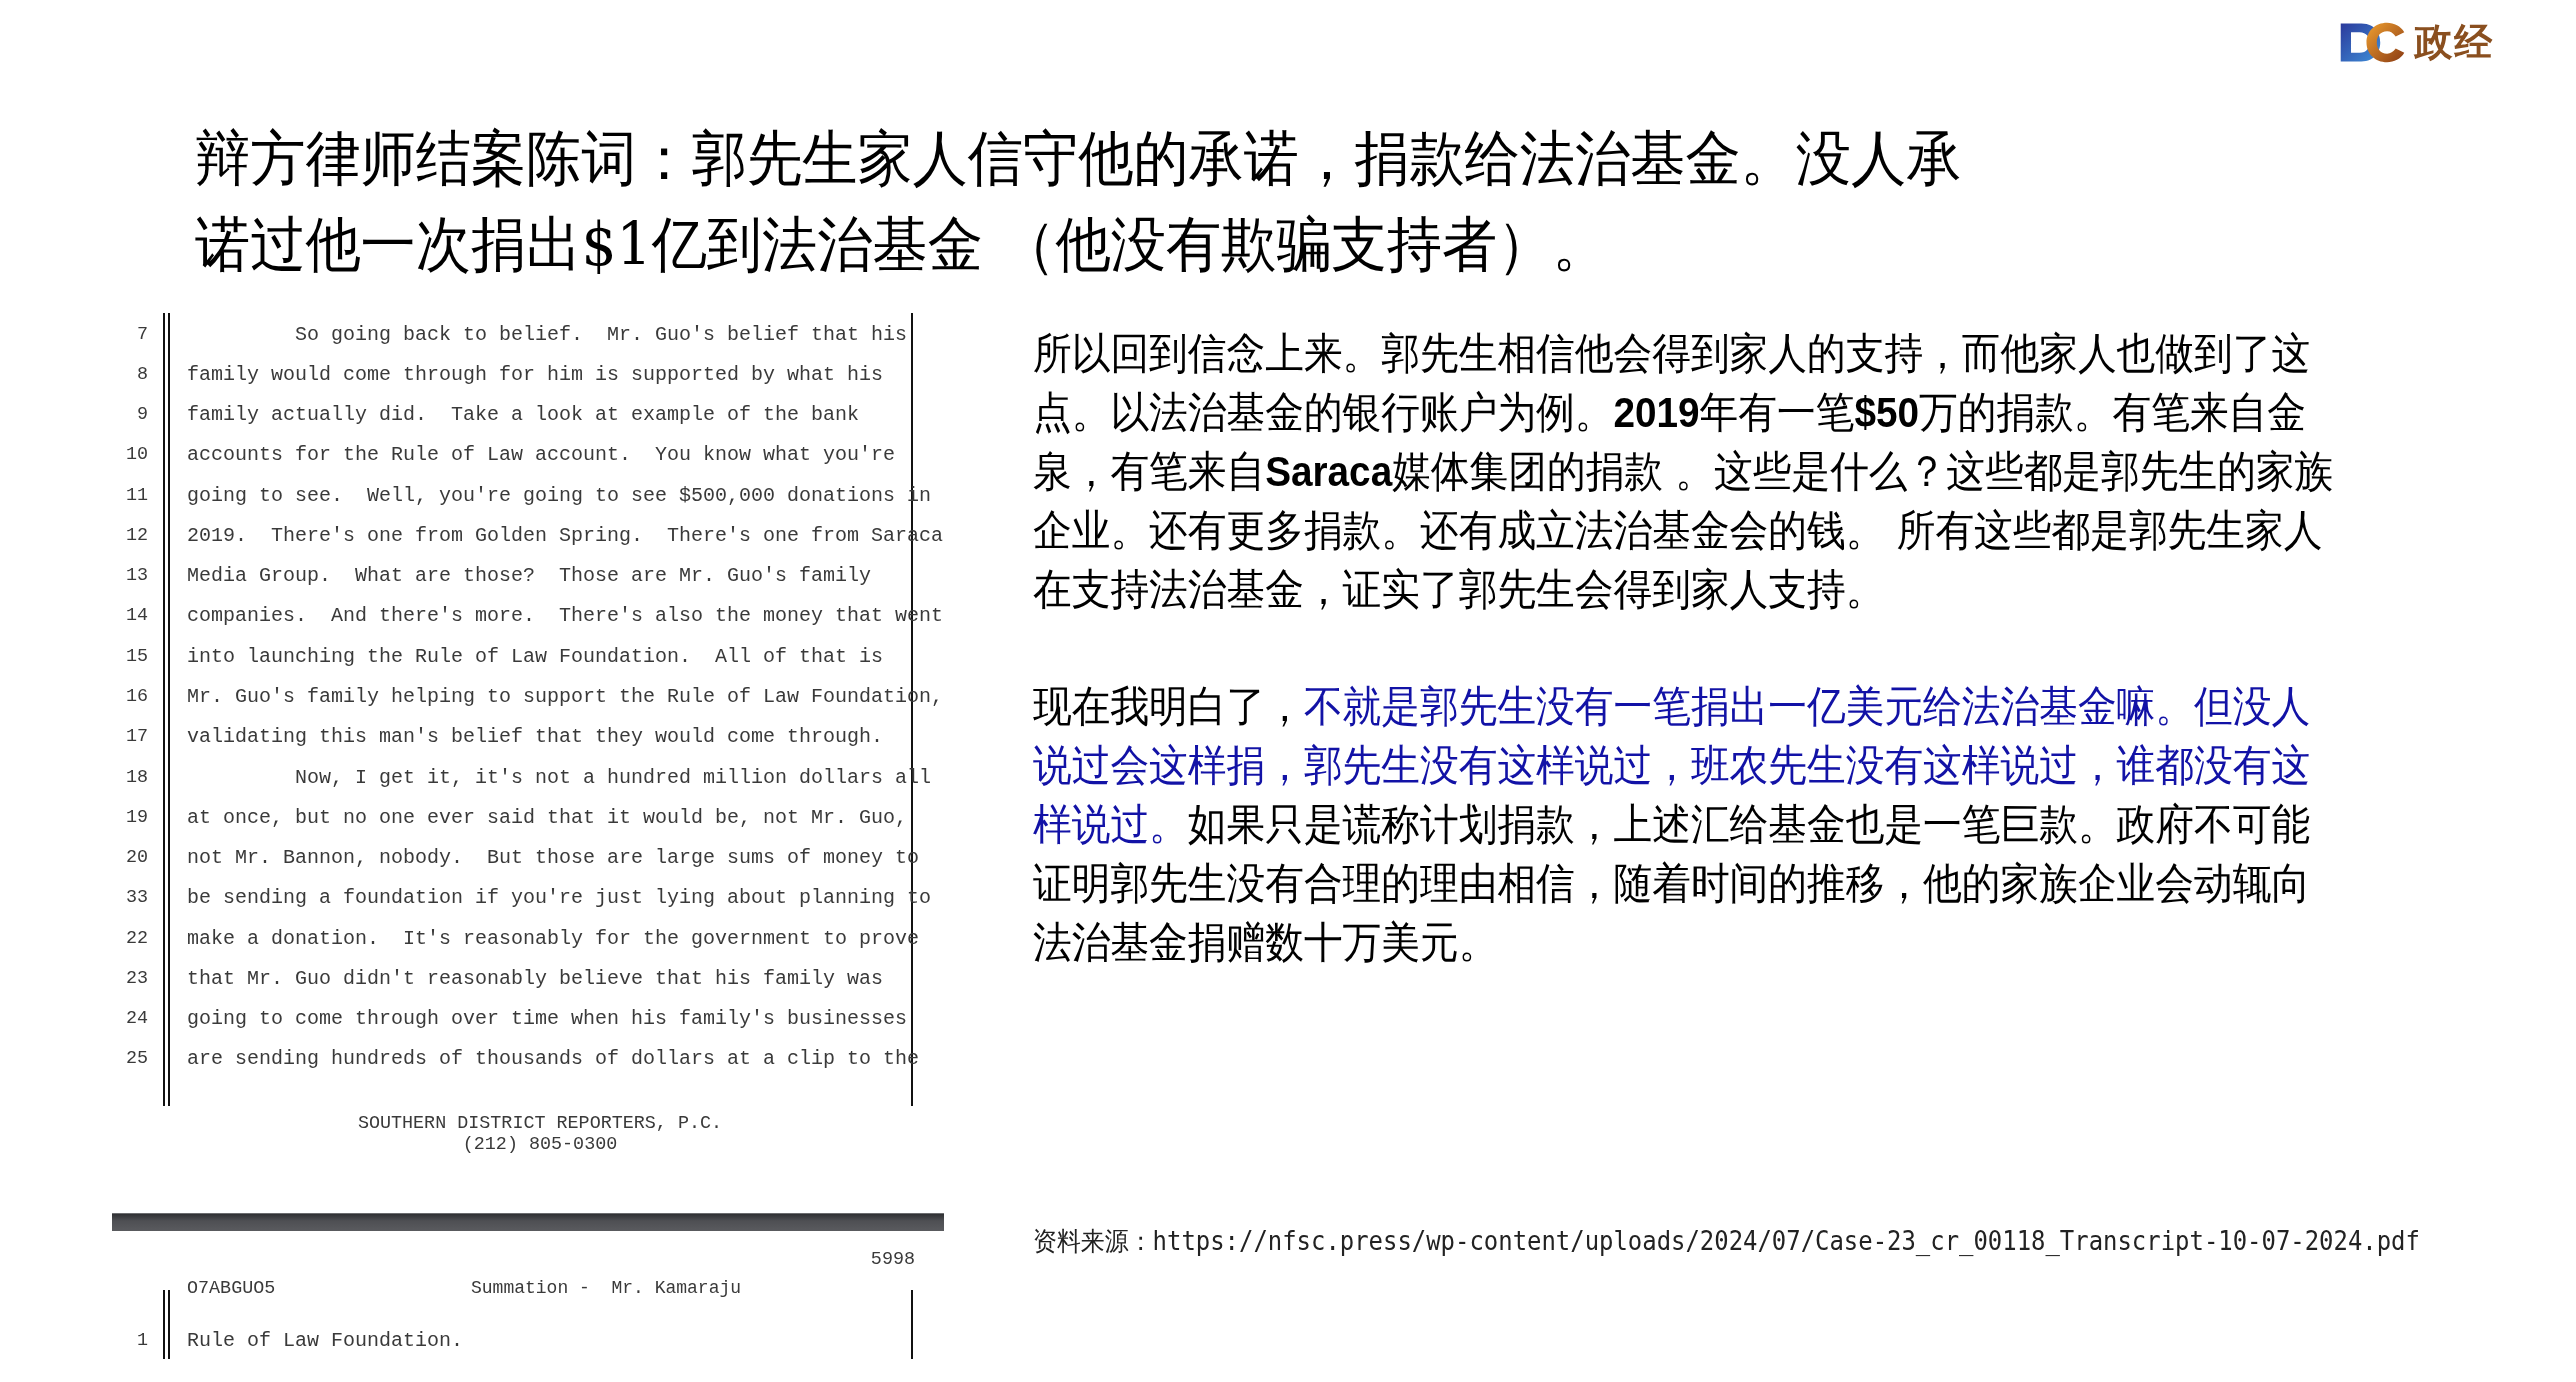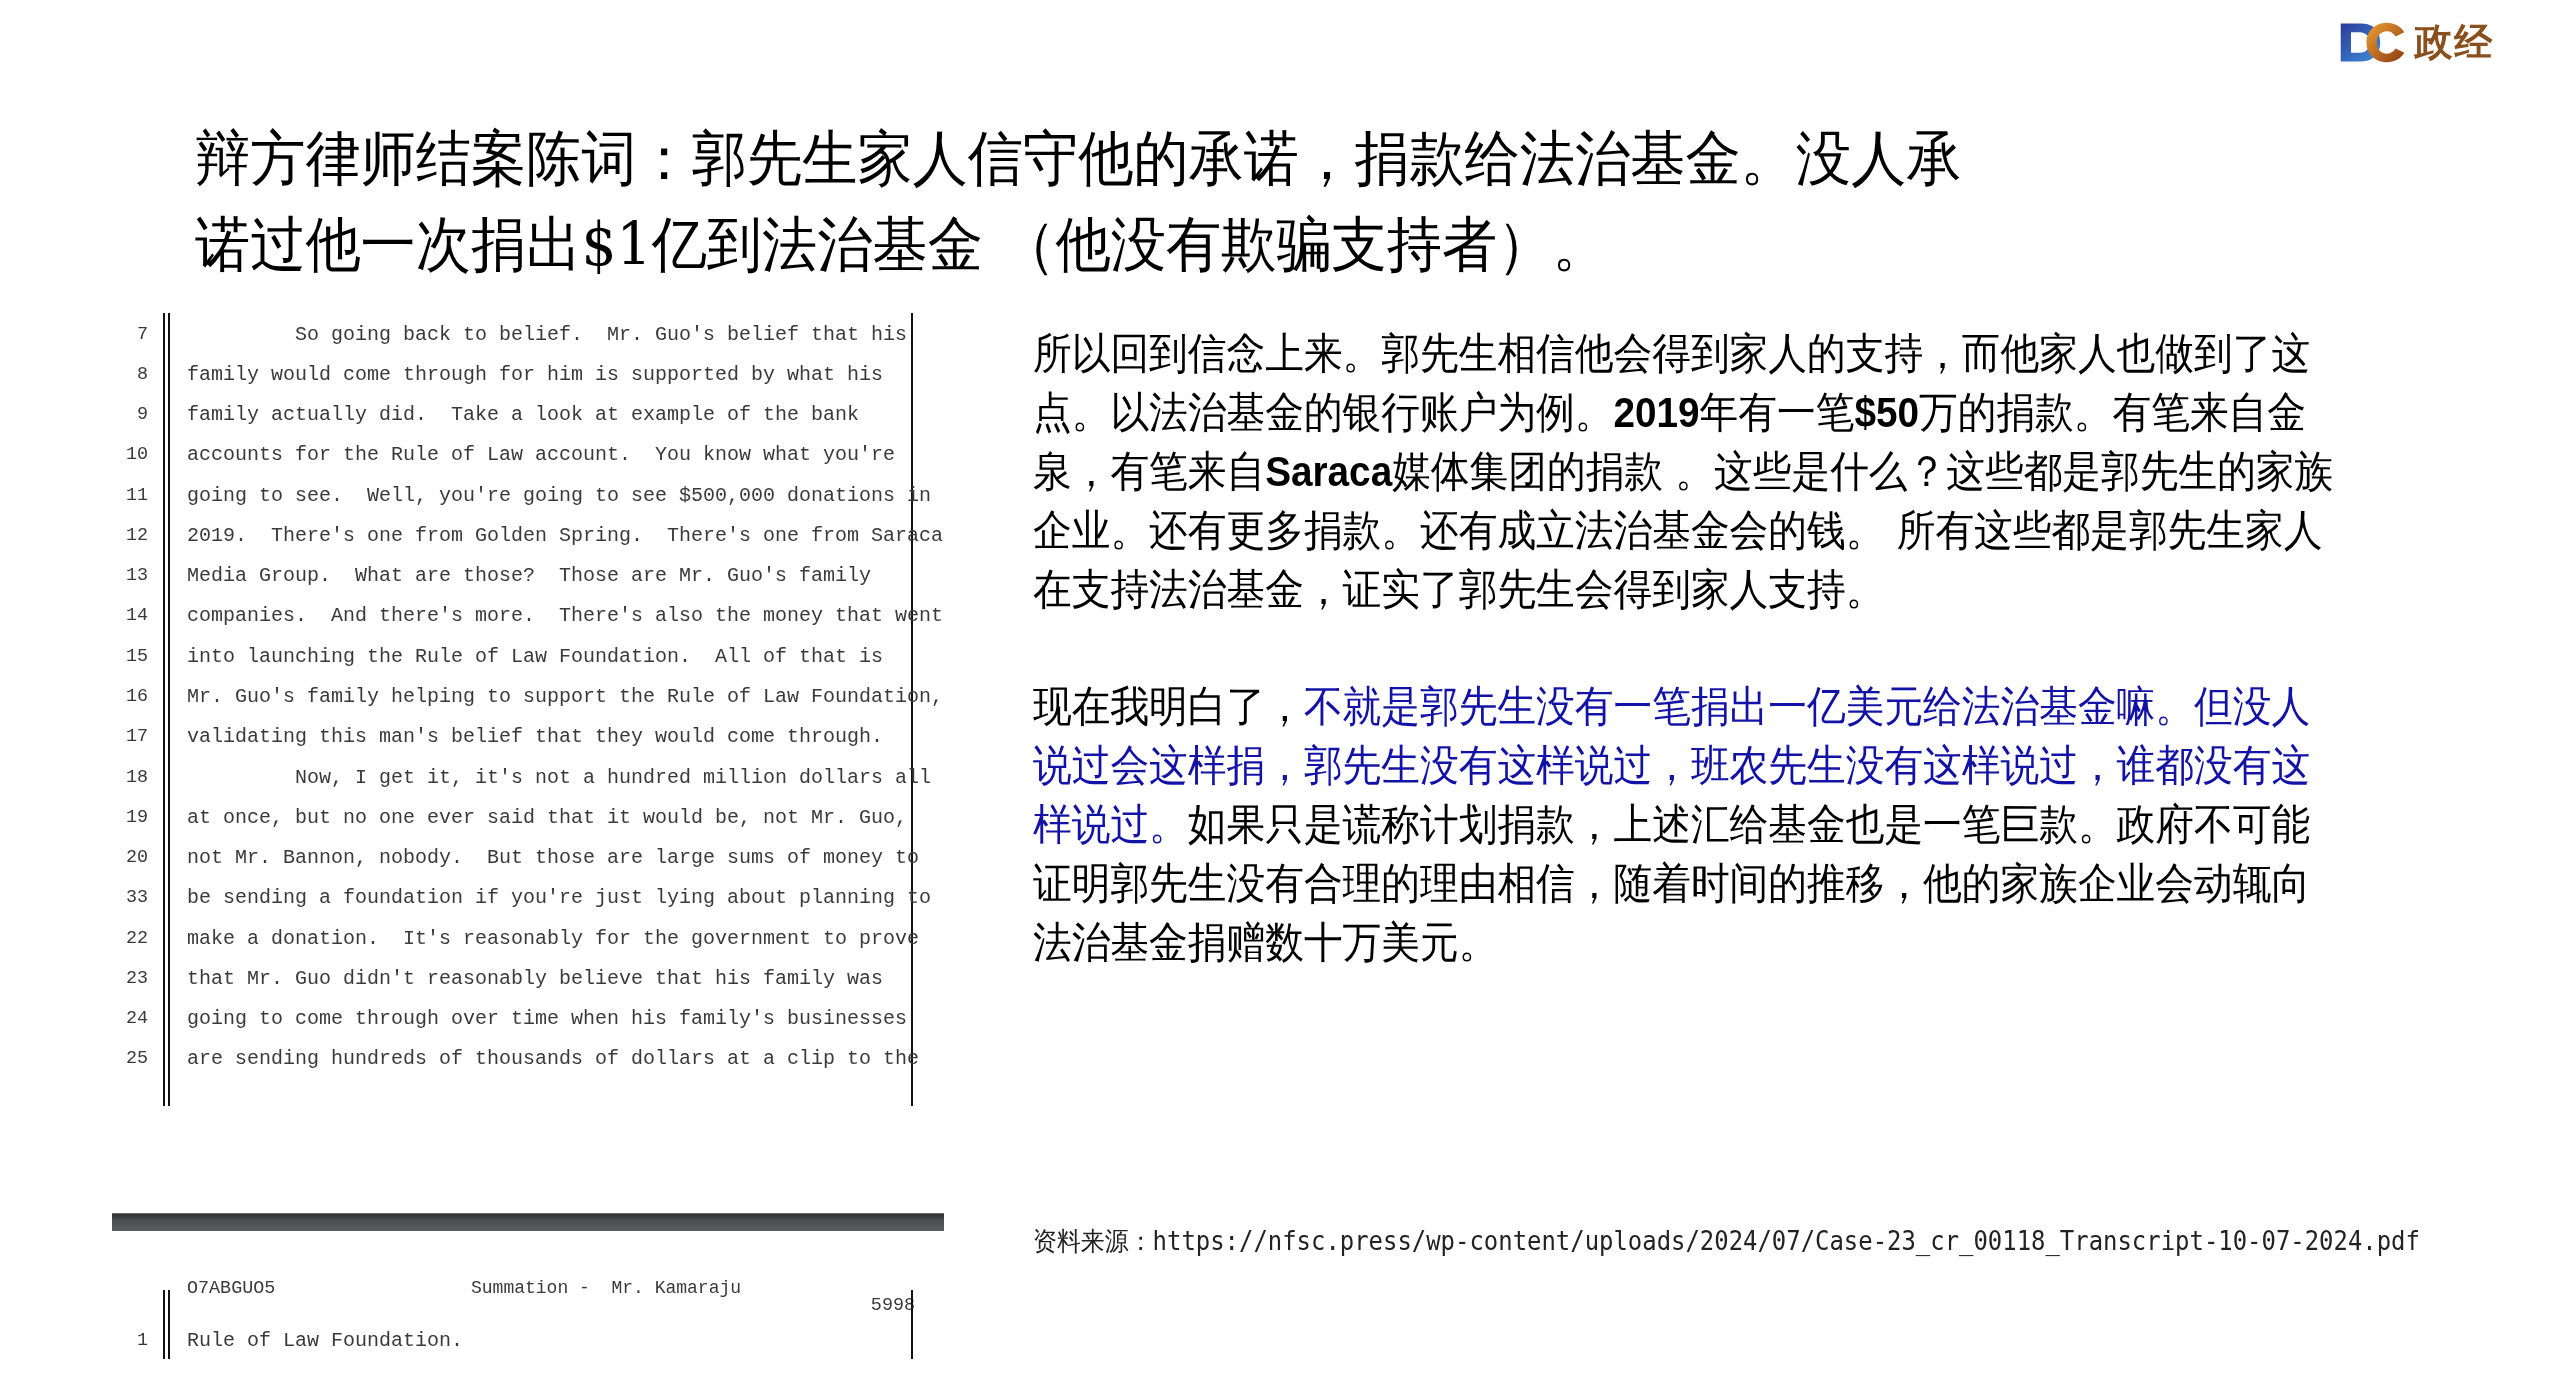--- a/index.html
+++ b/index.html
@@ -17,21 +17,21 @@
   
   .transcript { left: 0; top: 0; width: 960px; height: 1382px; font-family: "Liberation Mono", monospace; color: #3a3a3a; }
   .t-border-left1 { left: 163px; top: 313px; width: 1.7px; height: 793px; background: #111; }
   .t-border-left2 { left: 168px; top: 313px; width: 1.7px; height: 793px; background: #111; }
   .t-border-right { left: 911px; top: 313px; width: 1.7px; height: 793px; background: #111; }
   .t-line { position: absolute; left: 0; height: 40px; font-size: 18.4px; line-height: 40px; white-space: pre; }
   .t-num { position: absolute; left: 86px; width: 62px; text-align: right; font-size: 18.4px; }
   .t-text { position: absolute; left: 187px; font-size: 20px; }
   .t-footer1 { left: 0; width: 1080px; top: 1114px; text-align: center; font-size: 18.4px; line-height: 20.6px; white-space: pre; }
   .t-bar { left: 112px; top: 1213px; width: 832px; height: 17px; background: linear-gradient(#2f3033, #4e4f53 40%, #5a5b5f); border-top: 1.7px solid #6c6d70; }
-  .t-pagenum { left: 857px; top: 1249px; width: 58px; text-align: right; font-size: 18.4px; margin-top: 46px; }
+  .t-pagenum { left: 857px; top: 1249px; width: 58px; text-align: right; font-size: 18.4px; }
   .t-header-left { left: 187px; top: 1278px; font-size: 18.4px; text-align: center; }
   .t-header-mid { left: 471px; top: 1278px; font-size: 18px; white-space: pre; }
   .t-b2-left1 { left: 163px; top: 1290px; width: 1.7px; height: 69px; background: #111; }
   .t-b2-left2 { left: 168px; top: 1290px; width: 1.7px; height: 69px; background: #111; }
   .t-b2-right { left: 911px; top: 1290px; width: 1.7px; height: 69px; background: #111; }
 
   
   .rtext { left: 1033px; top: 324px; width: 1457px; font-family: "DejaVu Sans", sans-serif; font-size: 43px; line-height: 59px; color: #000; transform: scaleX(0.9); transform-origin: left top; }
   .rtext p { margin: 0; }
   .rtext .p2 { margin-top: 58px; }
@@ -85,20 +85,21 @@
   <div class="t-line" style="top:717px"><span class="t-num">17</span><span class="t-text">validating this man's belief that they would come through.</span></div>
   <div class="t-line" style="top:758px"><span class="t-num">18</span><span class="t-text">         Now, I get it, it's not a hundred million dollars all</span></div>
   <div class="t-line" style="top:798px"><span class="t-num">19</span><span class="t-text">at once, but no one ever said that it would be, not Mr. Guo,</span></div>
   <div class="t-line" style="top:838px"><span class="t-num">20</span><span class="t-text">not Mr. Bannon, nobody.  But those are large sums of money to</span></div>
   <div class="t-line" style="top:878px"><span class="t-num">33</span><span class="t-text">be sending a foundation if you're just lying about planning to</span></div>
   <div class="t-line" style="top:919px"><span class="t-num">22</span><span class="t-text">make a donation.  It's reasonably for the government to prove</span></div>
   <div class="t-line" style="top:959px"><span class="t-num">23</span><span class="t-text">that Mr. Guo didn't reasonably believe that his family was</span></div>
   <div class="t-line" style="top:999px"><span class="t-num">24</span><span class="t-text">going to come through over time when his family's businesses</span></div>
   <div class="t-line" style="top:1039px"><span class="t-num">25</span><span class="t-text">are sending hundreds of thousands of dollars at a clip to the</span></div>
 
+  <div class="abs t-footer1"><div>SOUTHERN DISTRICT REPORTERS, P.C.</div><div>(212) 805-0300</div></div>
 
   <div class="abs t-bar"></div>
 
   <div class="abs t-pagenum">5998</div>
   <div class="abs t-header-left">O7ABGUO5</div>
   <div class="abs t-header-mid">Summation -  Mr. Kamaraju</div>
   <div class="abs t-b2-left1"></div>
   <div class="abs t-b2-left2"></div>
   <div class="abs t-b2-right"></div>
   <div class="t-line" style="top:1321px"><span class="t-num">1</span><span class="t-text">Rule of Law Foundation.</span></div>

